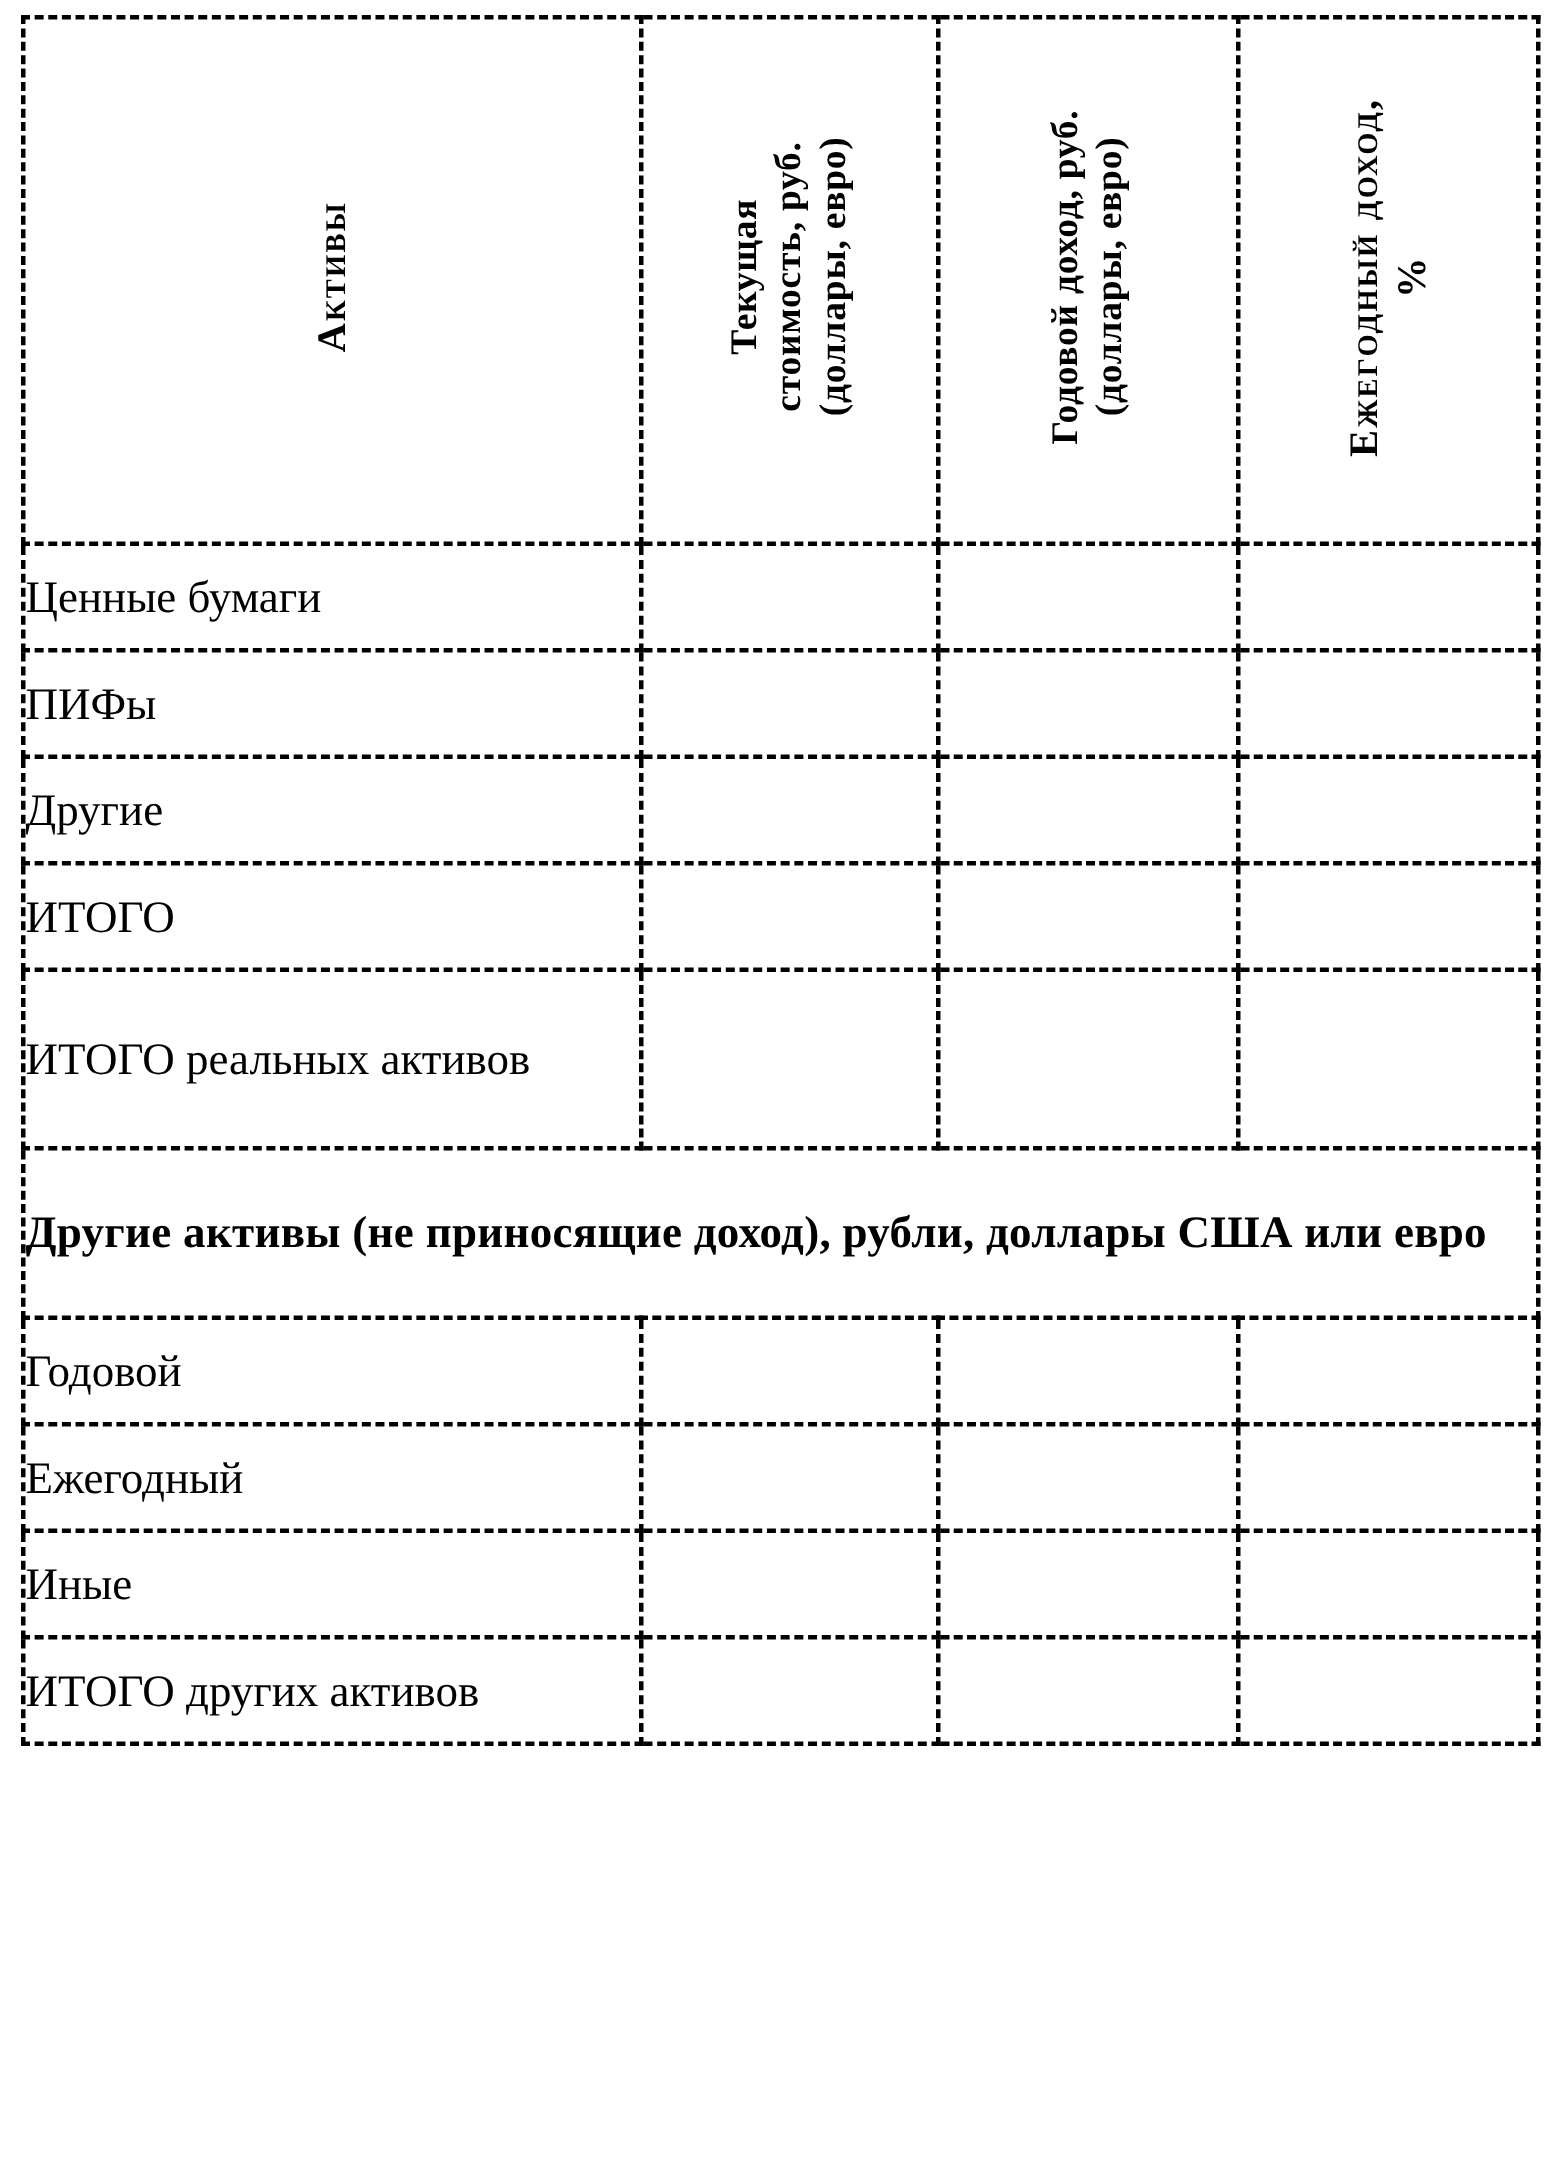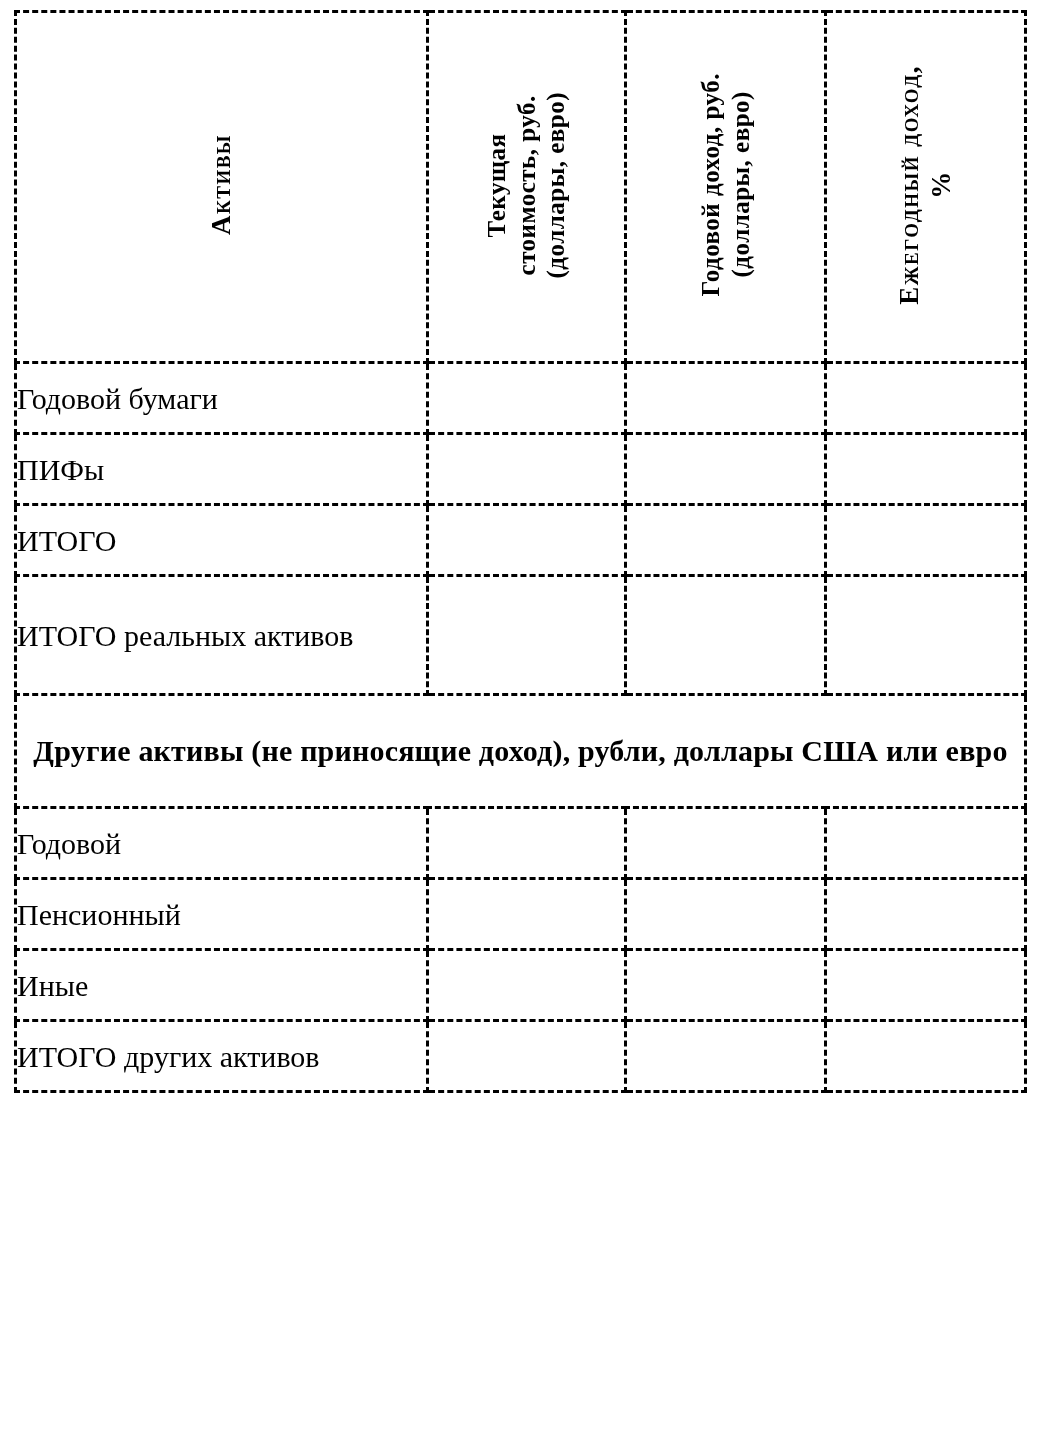--- a/index.html
+++ b/index.html
@@ -87,21 +87,21 @@
 
   
   .banner td {
     height: 110px;
     padding: 8px 18px 10px 22px;
   }
   .banner-text {
     font-size: 30px;
     font-weight: bold;
     line-height: 1.35;
-    text-align: center;
+    text-align: left;
     letter-spacing: 0.2px;
   }
 </style>
 </head>
 <body>
 
 <div class="sheet">
   <table class="asset-table">
     <colgroup>
       <col class="c-name">
@@ -124,27 +124,33 @@
           <span class="vert wrapline">Годовой доход, руб.
 (доллары, евро)</span>
         </td>
         <td>
           <span class="vert small-caps-like">Ежегодный доход,
 %</span>
         </td>
       </tr>
 
       <tr class="row">
-        <td class="cell-label">Годовой бумаги</td>
+        <td class="cell-label">Ценные бумаги</td>
         <td class="cell-blank"></td>
         <td class="cell-blank"></td>
         <td class="cell-blank"></td>
       </tr>
       <tr class="row">
         <td class="cell-label">ПИФы</td>
+        <td class="cell-blank"></td>
+        <td class="cell-blank"></td>
+        <td class="cell-blank"></td>
+      </tr>
+      <tr class="row">
+        <td class="cell-label">Другие</td>
         <td class="cell-blank"></td>
         <td class="cell-blank"></td>
         <td class="cell-blank"></td>
       </tr>
       <tr class="row">
         <td class="cell-label">ИТОГО</td>
         <td class="cell-blank"></td>
         <td class="cell-blank"></td>
         <td class="cell-blank"></td>
       </tr>
@@ -161,21 +167,21 @@
         </td>
       </tr>
 
       <tr class="row">
         <td class="cell-label">Годовой</td>
         <td class="cell-blank"></td>
         <td class="cell-blank"></td>
         <td class="cell-blank"></td>
       </tr>
       <tr class="row">
-        <td class="cell-label">Пенсионный</td>
+        <td class="cell-label">Ежегодный</td>
         <td class="cell-blank"></td>
         <td class="cell-blank"></td>
         <td class="cell-blank"></td>
       </tr>
       <tr class="row">
         <td class="cell-label">Иные</td>
         <td class="cell-blank"></td>
         <td class="cell-blank"></td>
         <td class="cell-blank"></td>
       </tr>

